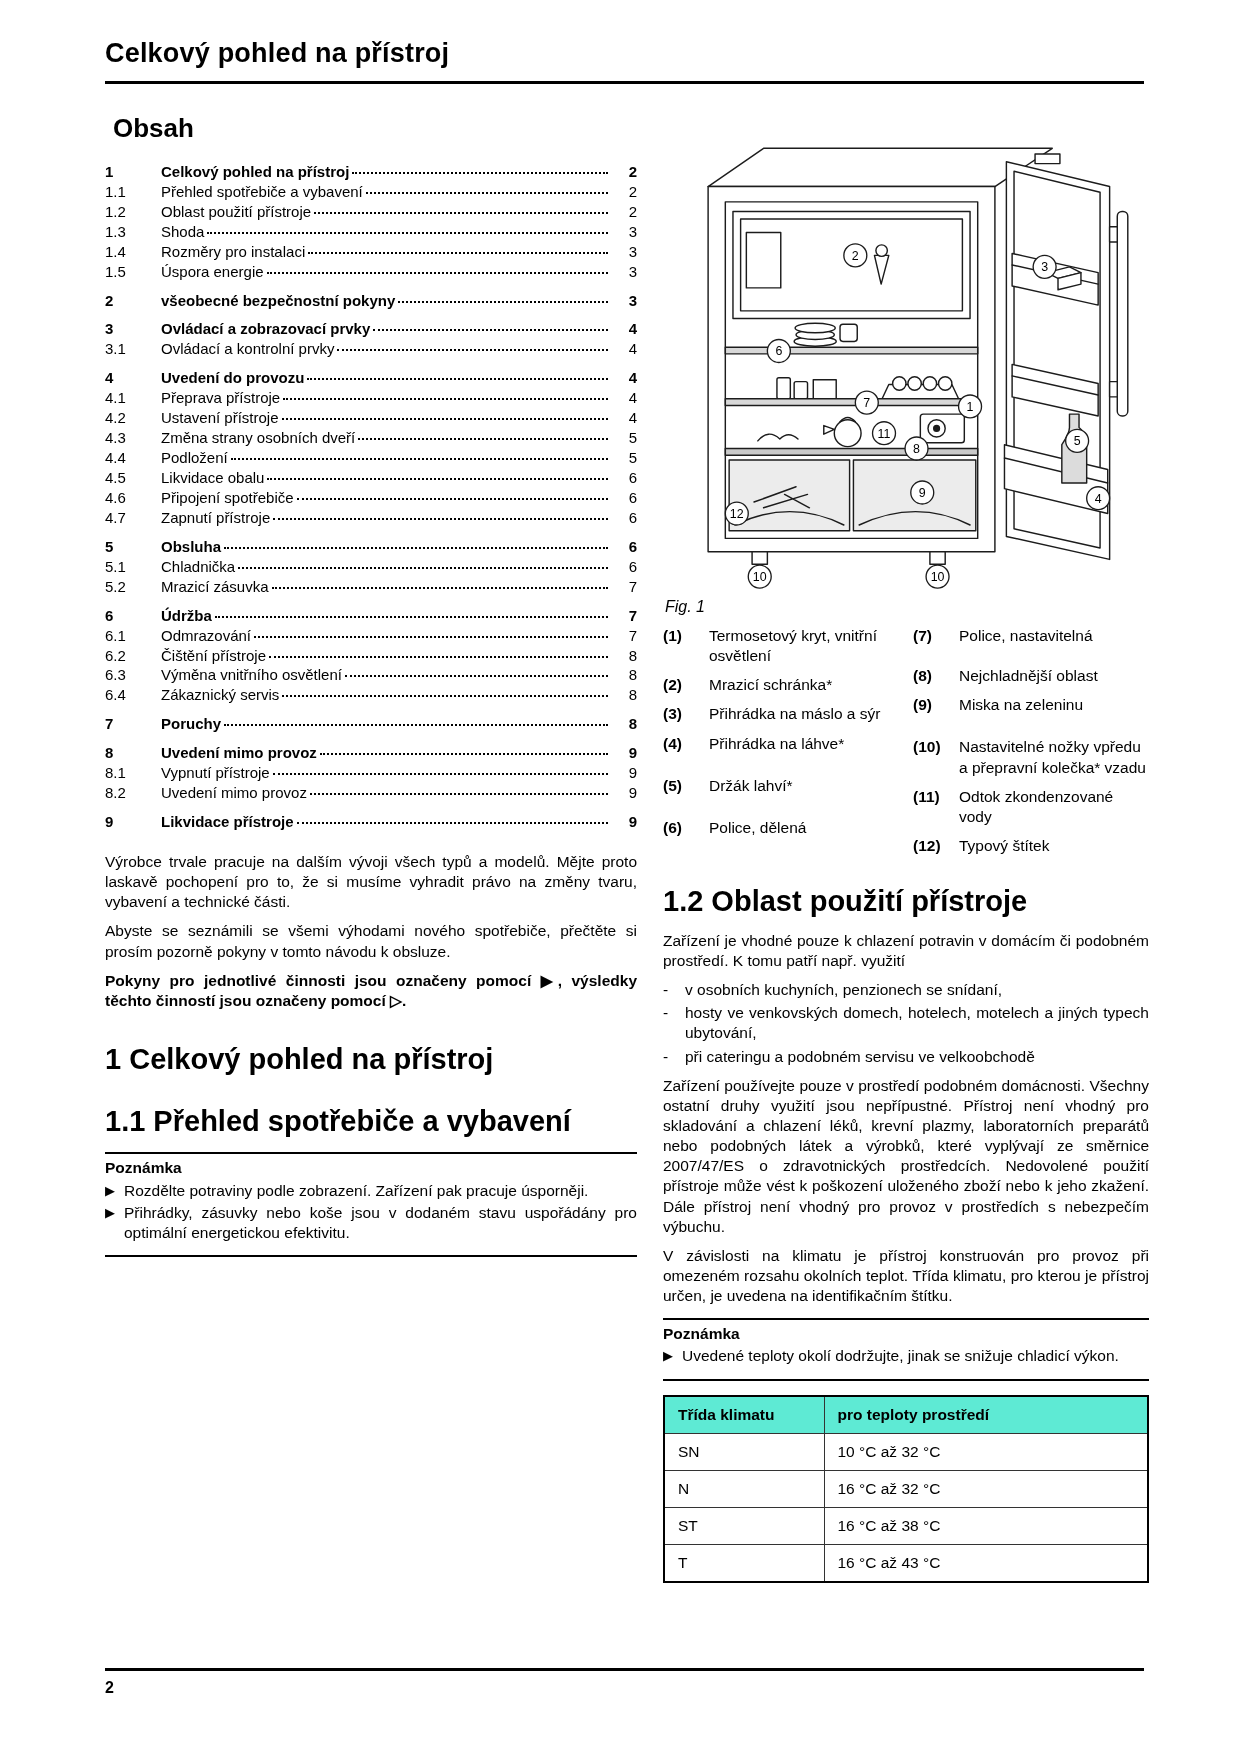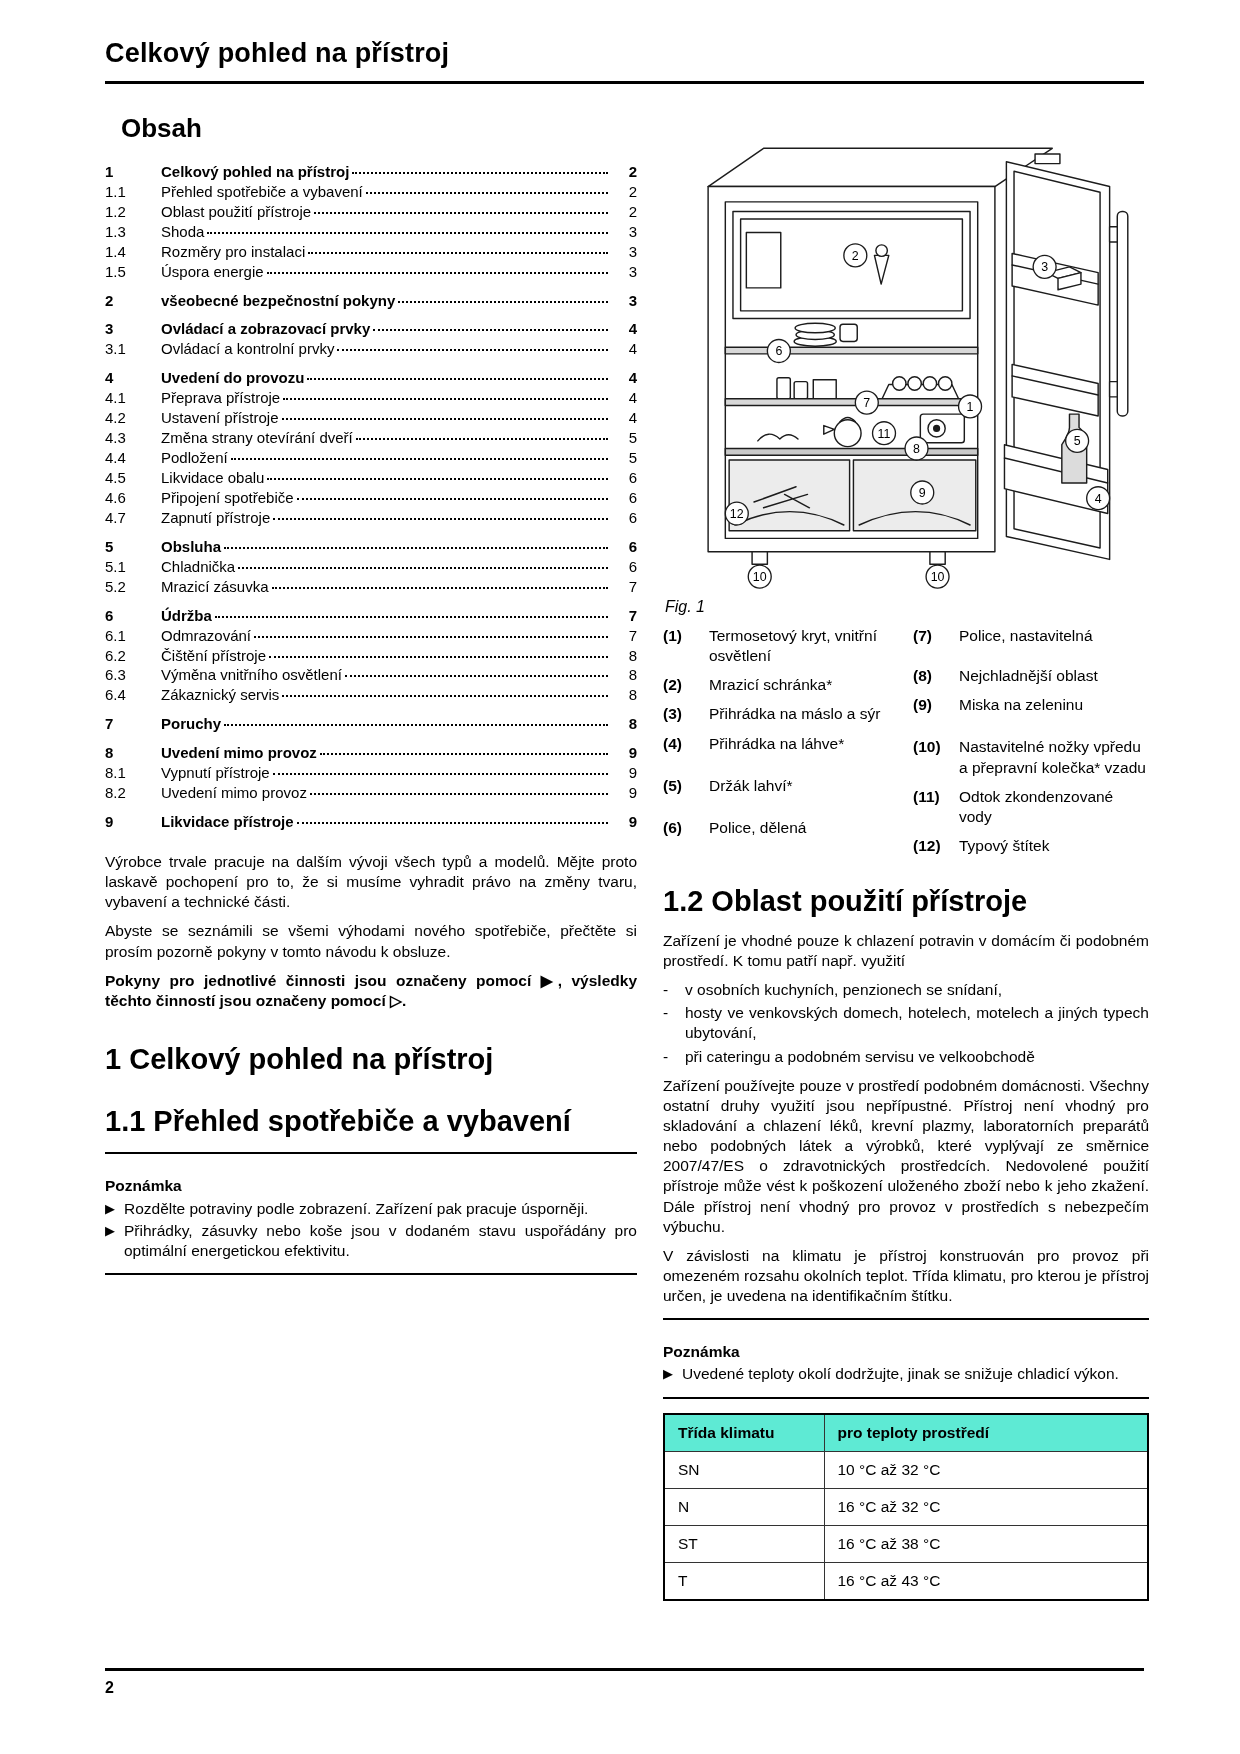--- a/index.html
+++ b/index.html
@@ -14,36 +14,36 @@
   
   .hdr-title { font-size:27px; font-weight:bold; margin:0 0 10px 0; letter-spacing:.2px; }
   .hdr-rule { border:0; border-top:3px solid #000; margin:0 0 26px 0; }
 
   
   .columns { display:flex; gap:26px; }
   .col-left  { width:532px; flex:none; }
   .col-right { width:486px; flex:none; }
 
   
-  .obsah-title { font-size:26px; font-weight:bold; margin:2px 0 16px 16px; }
+  .obsah-title { font-size:26px; font-weight:bold; margin:2px 0 16px 8px; }
   .toc-row { display:flex; align-items:baseline; line-height:1.33; font-size:15px; }
   .toc-row.bold { font-weight:bold; margin-top:9px; }
   .toc-num { width:56px; flex:none; }
   .toc-label { flex:none; white-space:nowrap; }
   .toc-dots { flex:1; border-bottom:2px dotted #000; margin:0 3px; transform:translateY(-3px); min-width:12px; }
   .toc-page { width:26px; text-align:right; flex:none; }
 
   p.body { text-align:justify; margin:9px 0; }
   p.body.bold { font-weight:bold; }
 
   .h-sec  { font-size:29px; font-weight:bold; margin:30px 0 8px 0; }
   .h-sub  { font-size:29px; font-weight:bold; margin:24px 0 10px 0; }
 
   
-  .note { border-top:2px solid #000; border-bottom:2px solid #000; padding:20px 0 10px 0; margin:12px 0; }
+  .note { border-top:2px solid #000; border-bottom:2px solid #000; padding:2px 0 10px 0; margin:12px 0; }
   .note-title { font-weight:bold; margin:2px 0 2px 0; }
   .nb { display:flex; gap:9px; margin:2px 0; }
   .nb .arrow { flex:none; font-size:13px; line-height:1.55; }
   .nb .txt { text-align:justify; }
 
   
   .figure-wrap { margin-top:2px; }
   .fig-caption { font-style:italic; margin:2px 0 8px 2px; font-size:16px; }
   .legend { display:flex; gap:14px; }
   .legend-col { flex:1; }
@@ -152,21 +152,21 @@
             <span class="toc-page">4</span>
           </div>
           <div class="toc-row">
             <span class="toc-num">4.2</span>
             <span class="toc-label">Ustavení přístroje</span>
             <span class="toc-dots"></span>
             <span class="toc-page">4</span>
           </div>
           <div class="toc-row">
             <span class="toc-num">4.3</span>
-            <span class="toc-label">Změna strany otevírání dveří</span>
+            <span class="toc-label">Změna strany osobních dveří</span>
             <span class="toc-dots"></span>
             <span class="toc-page">5</span>
           </div>
           <div class="toc-row">
             <span class="toc-num">4.4</span>
             <span class="toc-label">Podložení</span>
             <span class="toc-dots"></span>
             <span class="toc-page">5</span>
           </div>
           <div class="toc-row">

